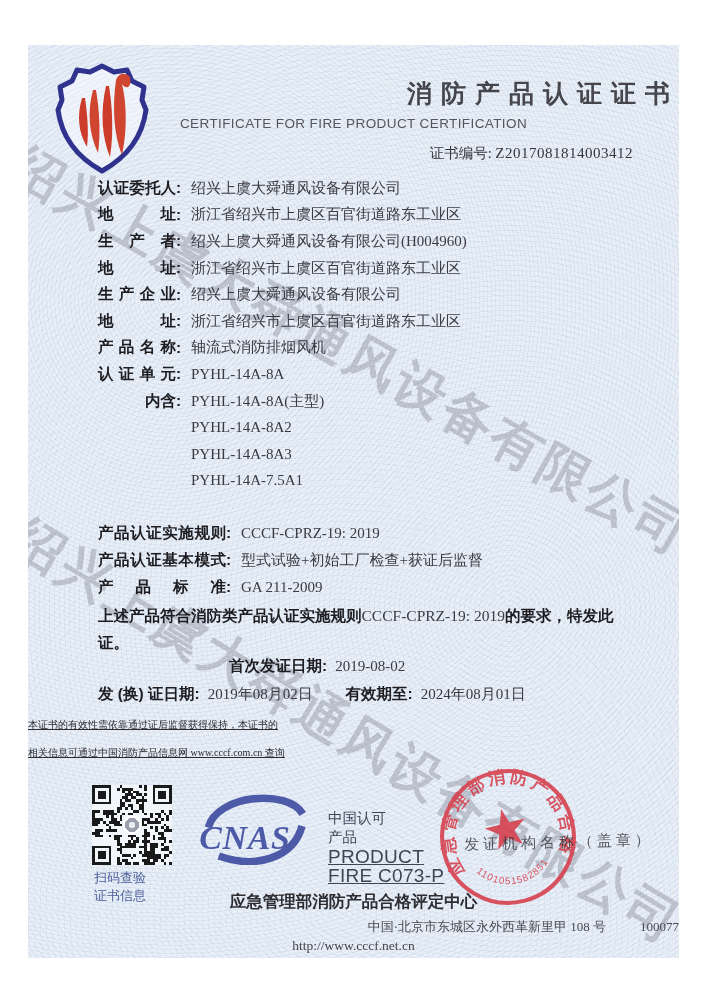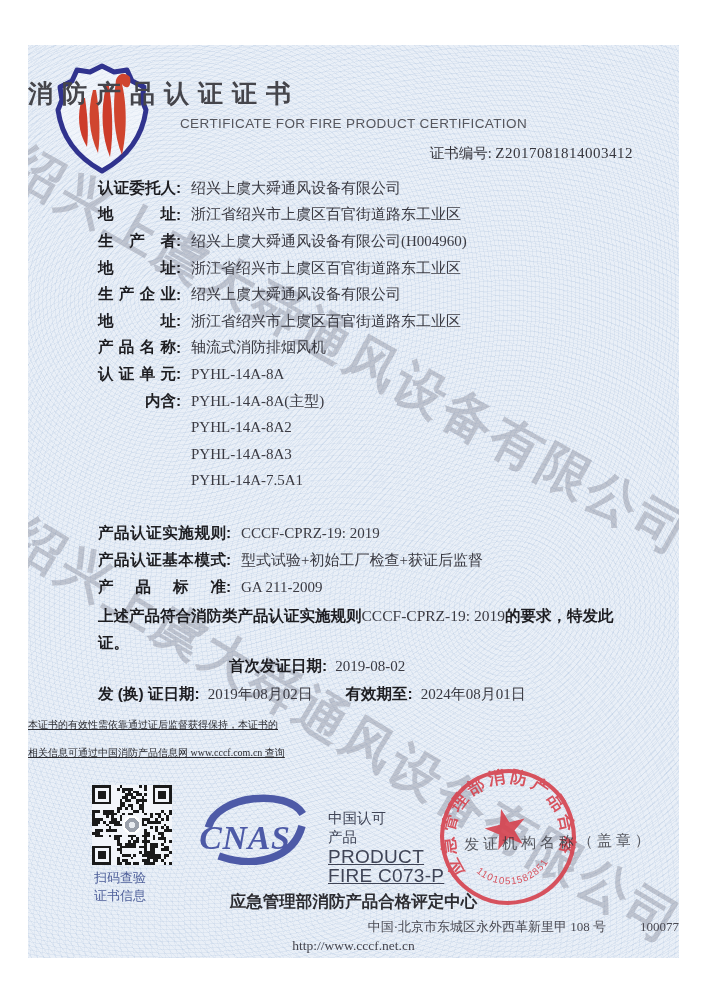--- a/index.html
+++ b/index.html
@@ -10,21 +10,21 @@
     background-image:
       repeating-radial-gradient(circle at 22% 28%, rgba(116,152,198,0.11) 0 1px, rgba(255,255,255,0) 1px 4px),
       repeating-radial-gradient(circle at 74% 62%, rgba(116,152,198,0.10) 0 1px, rgba(255,255,255,0) 1px 5px),
       repeating-radial-gradient(circle at 48% 95%, rgba(116,152,198,0.08) 0 1px, rgba(255,255,255,0) 1px 6px);}
   .wm{position:absolute;white-space:nowrap;font-size:52px;font-weight:700;letter-spacing:3px;
       color:rgba(123,127,142,0.38);transform-origin:0 0;z-index:1;pointer-events:none;}
   .wm1{left:4px;top:86px;transform:rotate(29.5deg);}
   .wm2{left:6px;top:458px;transform:rotate(31deg);}
   .content{position:absolute;inset:0;z-index:2;}
   .logo{position:absolute;left:24px;top:12px;width:100px;height:122px;}
-  .title{position:absolute;left:0;top:32px;width:100%;text-align:left;font-size:25px;
+  .title{position:absolute;left:0;top:32px;width:100%;text-align:right;font-size:25px;
          font-weight:700;letter-spacing:9px;color:#45454b;}
   .title-en{position:absolute;left:0;top:71px;width:100%;text-align:center;font-size:13.5px;
             color:#55565d;letter-spacing:0.4px;}
   .cert-no{position:absolute;top:99px;right:46px;font-size:14.5px;color:#36363d;
            font-family:"Liberation Serif",serif;}
   .cert-no .num{font-size:15px;letter-spacing:0.5px;}
   .fields{position:absolute;left:70px;top:130px;right:36px;}
   .frow{display:flex;align-items:center;height:26.6px;font-size:15.5px;color:#1d1d21;}
   .flbl{display:inline-block;width:78px;font-weight:700;text-align:justify;text-align-last:justify;}
   .flbl.r{text-align-last:right;}

